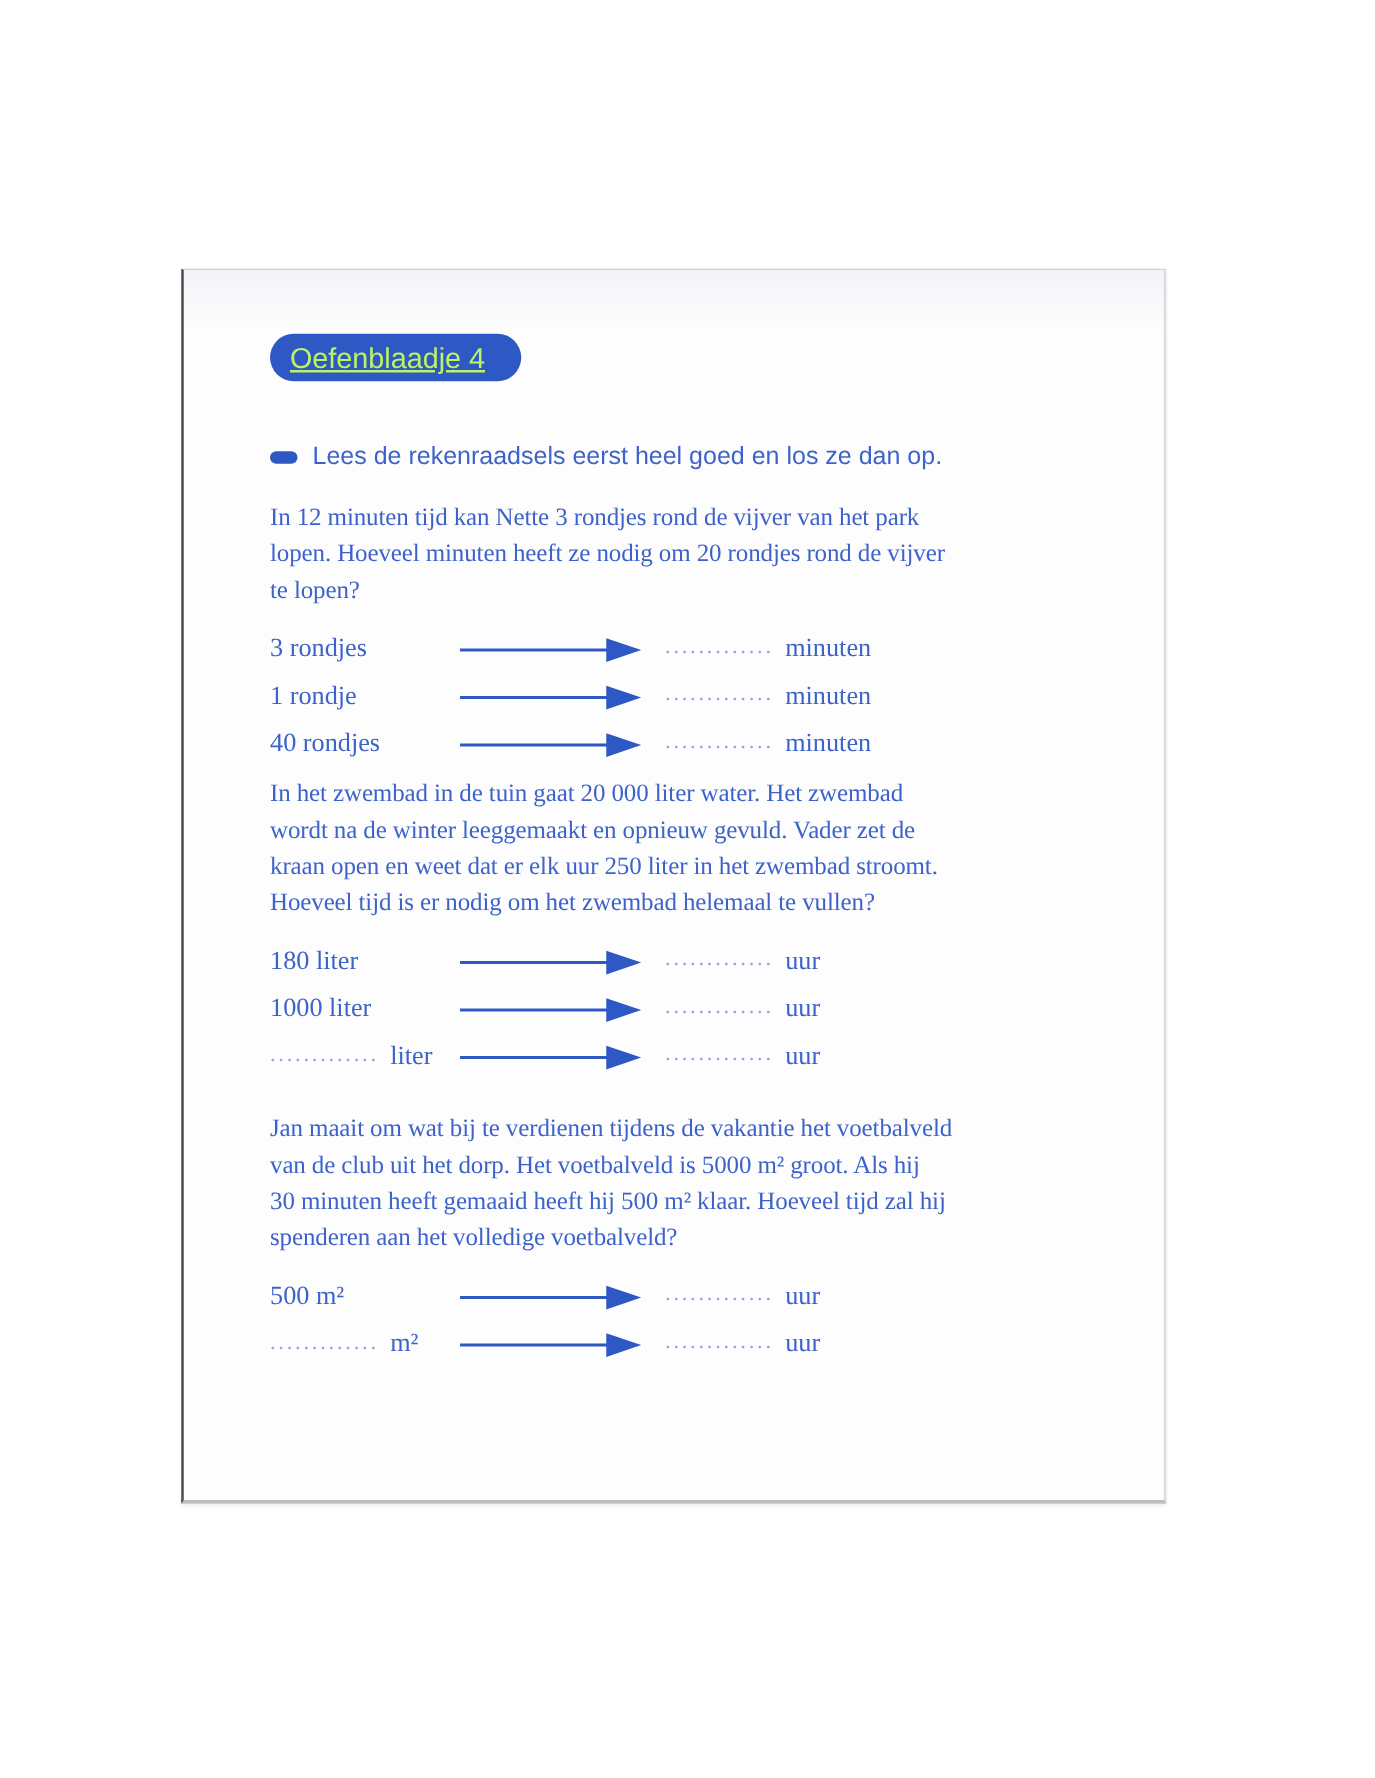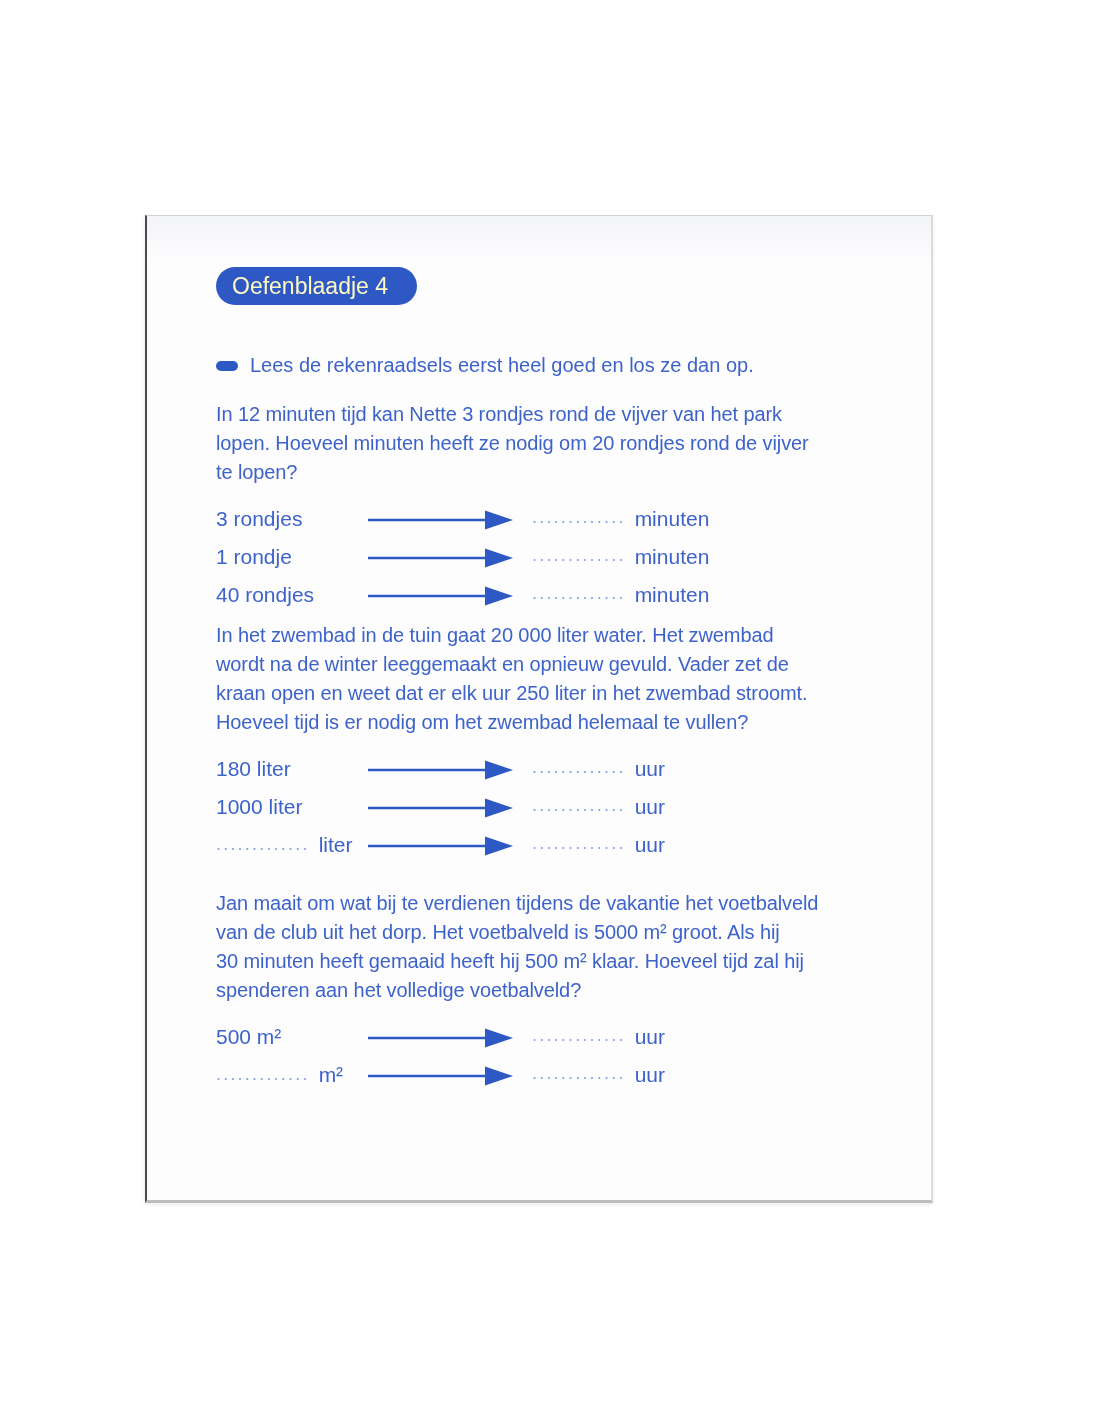--- a/index.html
+++ b/index.html
@@ -16,37 +16,37 @@
     border-bottom:3px solid #bdbdbd;
     box-sizing:border-box;
     box-shadow:0 2px 4px rgba(0,0,0,0.08);
   }
   .content{position:relative;padding:51px 0 0 69px;width:650px;}
   .header{position:relative;height:40px;}
   .pill-title{
     position:absolute;left:0;top:0;width:201px;height:38px;
     background:#2e59c4;border-radius:19px;
     display:flex;align-items:center;padding-left:16px;box-sizing:border-box;
-    color:#fef9c3;font-size:23px;
+    color:#bef264;font-size:23px;text-decoration:underline;
   }
   .pill-date{
     position:absolute;left:452px;top:-3px;width:202px;height:40px;
     background:#a9c2f0;border-radius:20px;
     display:flex;align-items:center;padding-left:19px;box-sizing:border-box;
     color:#2b50ba;font-size:23px;
   }
   .instruction{
     margin-top:44px;height:29px;display:flex;align-items:center;
     color:#3d63cb;font-size:20px;
   }
   .dash-bullet{
     width:22px;height:10px;border-radius:5px;background:#2e59c4;
     margin-right:12px;flex:0 0 auto;
   }
-  .problem{color:#3d63cb;}
+  .problem{color:#3d63cb;font-family:Liberation Serif, serif;}
   .problem .ptext{font-size:20px;letter-spacing:-0.1px;}
   .problem .ptext .pline{height:29px;line-height:29px;white-space:nowrap;}
   .rows{margin-top:6px;}
   .row{height:38px;display:flex;align-items:flex-end;font-size:21px;}
   .row-label{width:151px;flex:0 0 auto;white-space:nowrap;}
   .arrow{flex:0 0 auto;display:block;}
   .answer{margin-left:19px;white-space:nowrap;display:flex;align-items:center;}
   .dots{
     color:#8ba6e4;font-size:18px;letter-spacing:2.2px;
     position:relative;top:-2px;

